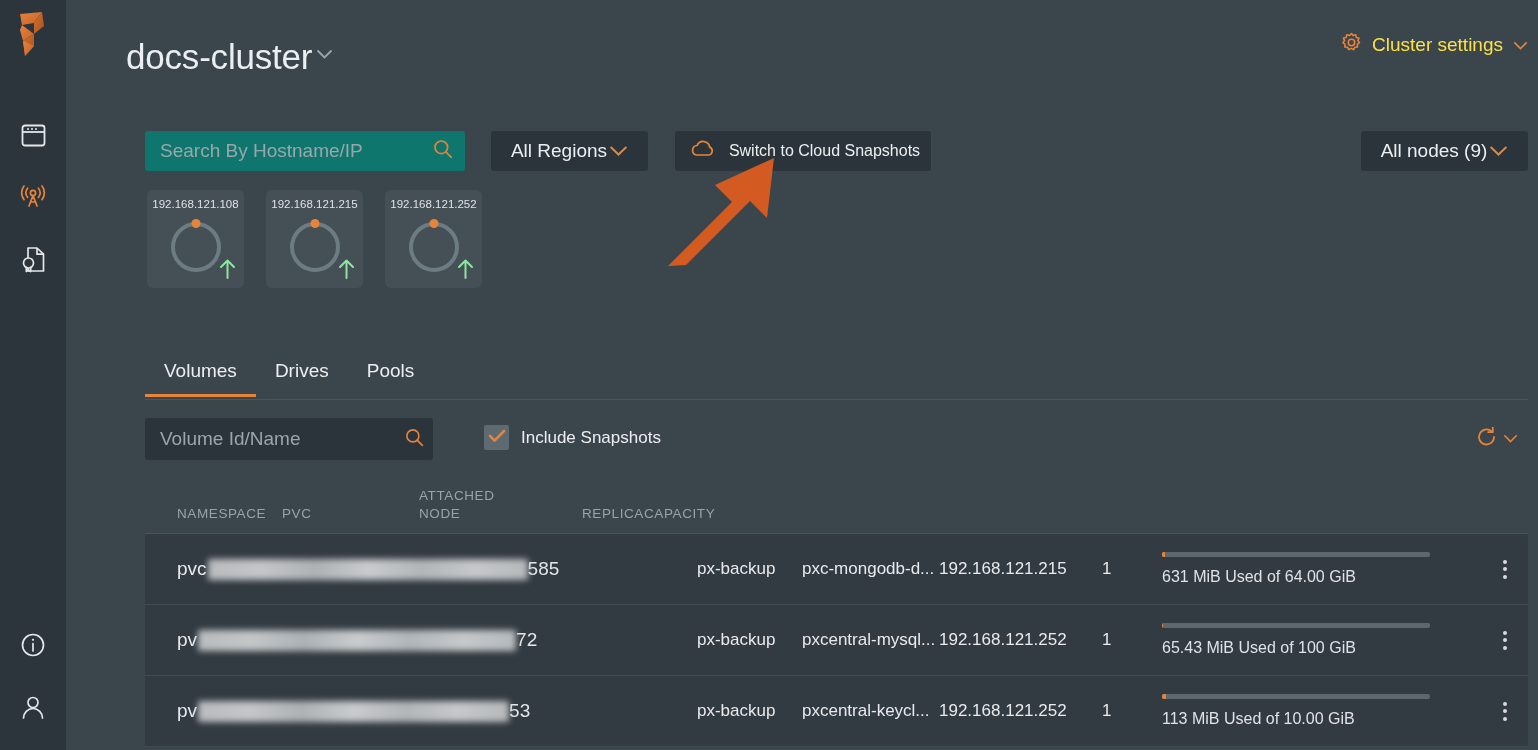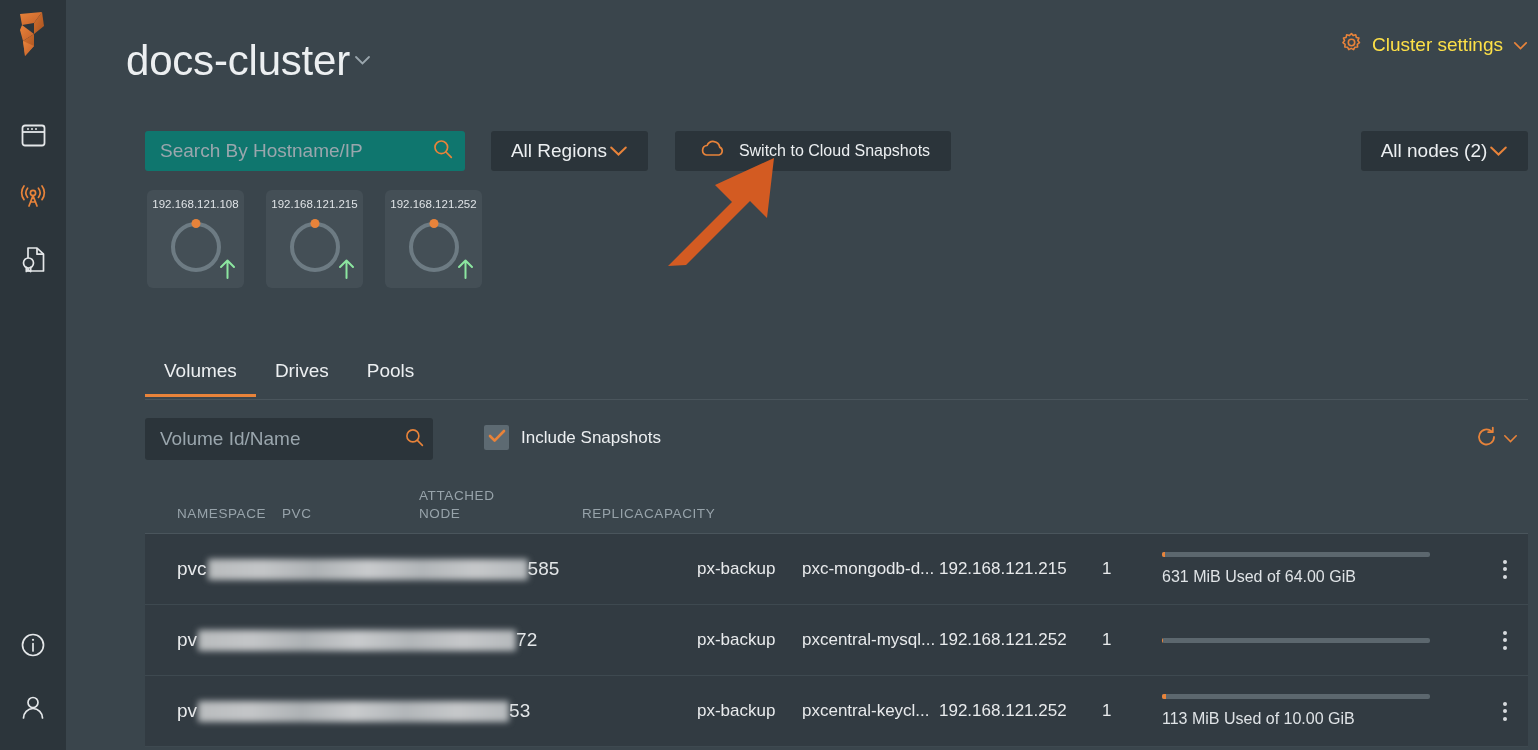--- a/index.html
+++ b/index.html
@@ -39,21 +39,21 @@
     height: 750px;
     background: #3a454c;
   }
 
   
   .header {
     position: absolute; top: 0; left: 0; right: 0; height: 100px;
   }
   .cluster-title {
     position: absolute; left: 60px; top: 28px;
-    font-size: 42px; font-weight: 400; color: #eceff1;
+    font-size: 35px; font-weight: 400; color: #eceff1;
     letter-spacing: -0.2px;
     display: flex; align-items: flex-end; gap: 4px;
     cursor: pointer;
   }
   .cluster-title .chev { padding-bottom: 9px; }
   .cluster-settings {
     position: absolute; right: 10px; top: 32px;
     display: flex; align-items: center; gap: 10px;
     font-size: 19px; color: #fde047; cursor: pointer;
   }
@@ -74,21 +74,21 @@
   }
   .search-box input::placeholder { color: #9aa6ad; }
   .pill {
     position: absolute; height: 40px;
     background: #2b343a; border-radius: 3px;
     display: flex; align-items: center; justify-content: center;
     gap: 2px; cursor: pointer;
     font-size: 19px; color: #eceff1;
   }
   .pill.regions { left: 346px; top: 0; width: 157px; }
-  .pill.cloudsnap { left: 530px; top: 0; width: 276px; gap: 13px; padding-left: 4px; font-size: 16px;}
+  .pill.cloudsnap { left: 530px; top: 0; width: 256px; gap: 13px; padding-left: 4px; font-size: 16px;}
   .pill.allnodes { right: 0; top: 0; width: 167px; }
 
   
   .nodes { position: absolute; left: 81px; top: 190px; display: flex; gap: 22px; }
   .node-card {
     width: 97px; height: 98px;
     background: #444f56; border-radius: 6px;
     position: relative; cursor: pointer;
   }
   .node-ip {
@@ -334,21 +334,21 @@
       <div class="pill cloudsnap">
         <span>
           <svg width="26" height="18" viewBox="0 0 26 18" fill="none" stroke="#e8833a" stroke-width="1.7" stroke-linejoin="round">
             <path d="M6.5 15 a4.8 4.8 0 0 1 0.6 -9.5 a6.6 6.6 0 0 1 12.6 1.6 a4.2 4.2 0 0 1 -0.6 7.9 z"></path>
           </svg>
         </span>
         <span>Switch to Cloud Snapshots</span>
       </div>
 
       <div class="pill allnodes">
-        <span>All nodes (2)</span>
+        <span>All nodes (9)</span>
         <span>
           <svg width="19" height="12" viewBox="0 0 19 12" fill="none" stroke="#e8833a" stroke-width="2" stroke-linecap="round">
               <path d="M2.2 2.5 L9.5 9.5 L16.8 2.5"></path>
             </svg>
         </span>
       </div>
     </div>
 
     <div class="nodes">
       <div class="node-card">
@@ -480,20 +480,21 @@
           <span class="ell">72</span>
         </div>
         <div class="c-ns">px-backup</div>
         <div class="c-pvc">pxcentral-mysql...</div>
         <div class="c-node">192.168.121.252</div>
         <div class="c-rep">1</div>
         <div class="c-cap cap-cell">
           <div class="cap-bar">
               <div class="cap-fill" style="width:0.1%"></div>
             </div>
+          <div class="cap-text">65.43 MiB Used of 100 GiB</div>
         </div>
         <div class="c-menu">
             <span class="kebab">
               <i></i>
               <i></i>
               <i></i>
             </span>
           </div>
       </div>
 

